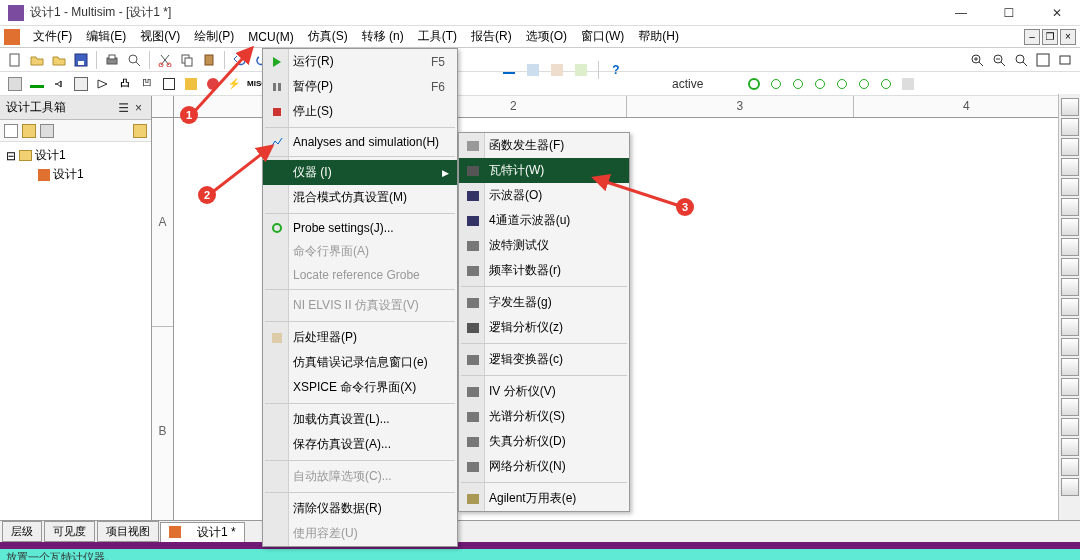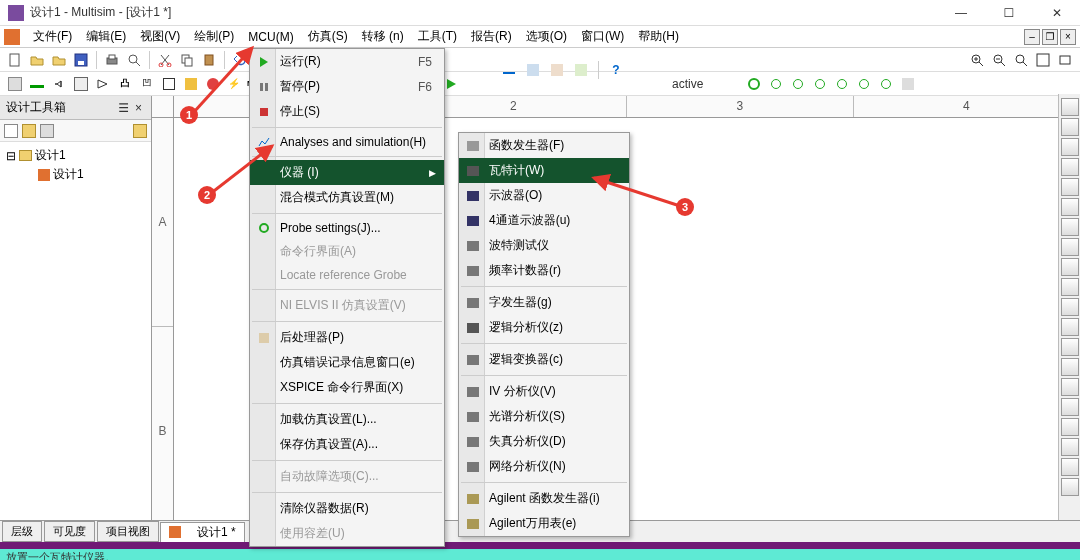--- a/index.html
+++ b/index.html
@@ -57,21 +57,21 @@
   .dropdown { position: absolute; background: #f4f4f4; border: 1px solid #999; box-shadow: 2px 2px 4px rgba(0,0,0,0.25); z-index: 100; }
   .dd-item { padding: 4px 30px 4px 30px; display: flex; align-items: center; position: relative; cursor: pointer; white-space: nowrap; }
   .dd-item.disabled { color: #999; }
   .dd-item.highlight { background: #14532d; color: #fff; }
   .dd-item .dd-icon { position: absolute; left: 6px; width: 16px; height: 16px; display:flex; align-items:center; justify-content:center; }
   .dd-item .dd-arrow { position: absolute; right: 8px; font-size: 9px; }
   .dd-item .dd-shortcut { position: absolute; right: 12px; color: #555; }
   .dd-sep { height: 1px; background: #ccc; margin: 3px 2px; }
   .dd-iconcol { position:absolute; left:0; top:0; bottom:0; width:26px; background:#e8e8e8; border-right:1px solid #d0d0d0; z-index:-1;}
   
-  .menu-simulate { top: 48px; left: 249px; width: 196px; }
+  .menu-simulate { top: 48px; left: 262px; width: 196px; }
   .menu-instruments { top: 132px; left: 458px; width: 172px; }
   
   
   .anno { position: absolute; z-index: 300; pointer-events: none; }
   .circle { width: 18px; height: 18px; border-radius: 50%; background: #e63930; color: #fff; font-size: 11px; font-weight: bold; display: flex; align-items: center; justify-content: center; }
   .arrow-svg { position:absolute; z-index:290; pointer-events:none; }
 </style>
 </head>
 <body>
 
@@ -590,26 +590,20 @@
       <span class="dd-icon">
         <div style="width:12px;height:10px;background:#777"></div>
       </span>
       <span>网络分析仪(N)</span>
     </div>
   <div class="dd-sep"></div>
   <div class="dd-item">
       <span class="dd-icon">
         <div style="width:12px;height:10px;background:#a95"></div>
       </span>
-      <span>Agilent 函数发生器(i)</span>
-    </div>
-  <div class="dd-item">
-      <span class="dd-icon">
-        <div style="width:12px;height:10px;background:#a95"></div>
-      </span>
       <span>Agilent万用表(e)</span>
     </div>
 
 </div>
 
 <svg class="arrow-svg" style="top:40px;left:186px;" width="80" height="80">
     <defs>
       <marker id="ah1" markerWidth="6" markerHeight="6" refX="5" refY="3" orient="auto">
         <path d="M0 0L6 3L0 6z" fill="#e63930"></path>
       </marker>

